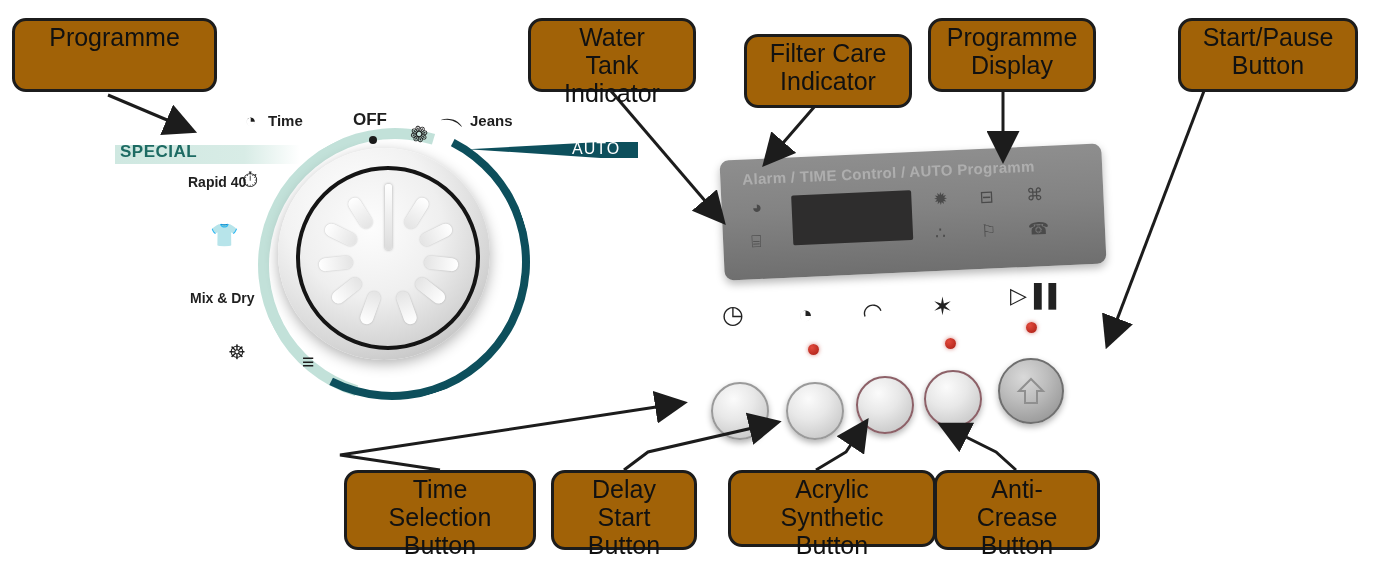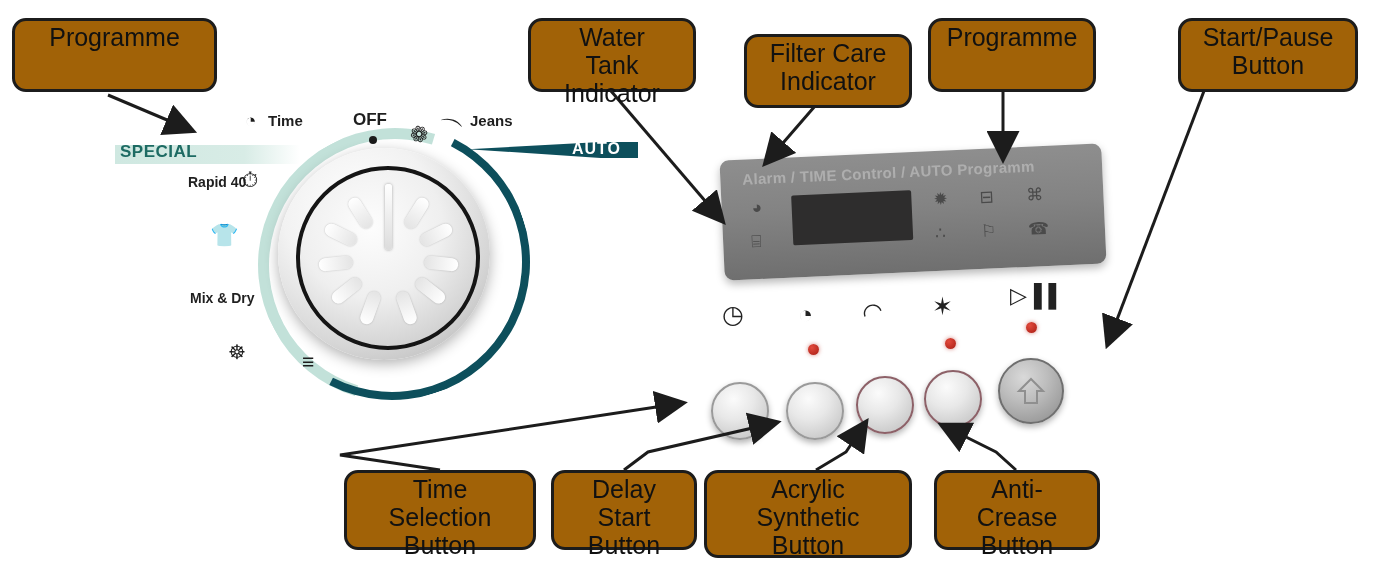--- a/index.html
+++ b/index.html
@@ -40,21 +40,21 @@
   .arc-auto{left:104px;top:24px;width:260px;height:260px;border:8px solid transparent;
     border-right-color:#0d4f5c;border-bottom-color:#0d4f5c;transform:rotate(-18deg);}
 
   .special-band{position:absolute;left:-35px;top:45px;width:185px;height:19px;
     background:linear-gradient(90deg,#cfe8e1 0%,#d8ece6 70%,rgba(216,236,230,0) 100%);}
   .lbl-special{position:absolute;left:-30px;top:42px;font-size:17px;font-weight:bold;
     color:#1d6b63;letter-spacing:.5px;}
 
   .auto-band{position:absolute;left:318px;top:42px;width:170px;height:16px;
     background:#0d4f5c;clip-path:polygon(0 45%,78% 0,100% 0,100% 100%,78% 100%);}
-  .lbl-auto{position:absolute;left:422px;top:40px;font-size:16px;font-weight:bold;
+  .lbl-auto{position:absolute;left:422px;top:40px;font-size:16px;font-weight:normal;
     color:#ffffff;letter-spacing:1px;z-index:3;}
 
   .dlabel{position:absolute;font-size:15px;font-weight:bold;color:#1f1f1f;white-space:nowrap;}
   .dlabel.small{font-size:14px;}
   .dicon{position:absolute;color:#1c1c1c;}
 
   
   #panel{position:absolute;left:722px;top:152px;width:382px;height:120px;z-index:10;
     background:linear-gradient(180deg,#8e8e8e 0%,#838383 45%,#6f6f6f 100%);
     border-radius:9px;transform:rotate(-2.6deg);box-shadow:0 4px 9px rgba(0,0,0,.28);}
@@ -123,20 +123,21 @@
   <div class="callout" style="left:744px;top:34px;width:168px;height:74px;">
     <div>
       <span>Filter Care</span>
       <span>Indicator</span>
     </div>
   </div>
 
   <div class="callout" style="left:928px;top:18px;width:168px;height:74px;">
     <div>
       <span>Programme</span>
+      <span>Display</span>
     </div>
   </div>
 
   <div class="callout" style="left:1178px;top:18px;width:180px;height:74px;">
     <div>
       <span>Start/Pause</span>
       <span>Button</span>
     </div>
   </div>
 
@@ -147,21 +148,21 @@
     </div>
   </div>
 
   <div class="callout" style="left:551px;top:470px;width:146px;height:80px;">
     <div>
       <span>Delay Start</span>
       <span>Button</span>
     </div>
   </div>
 
-  <div class="callout" style="left:704px;top:470px;width:208px;height:88px;">
+  <div class="callout" style="left:728px;top:470px;width:208px;height:77px;">
     <div>
       <span>Acrylic Synthetic</span>
       <span>Button</span>
     </div>
   </div>
 
   <div class="callout" style="left:934px;top:470px;width:166px;height:80px;">
     <div>
       <span>Anti-Crease</span>
       <span>Button</span>

